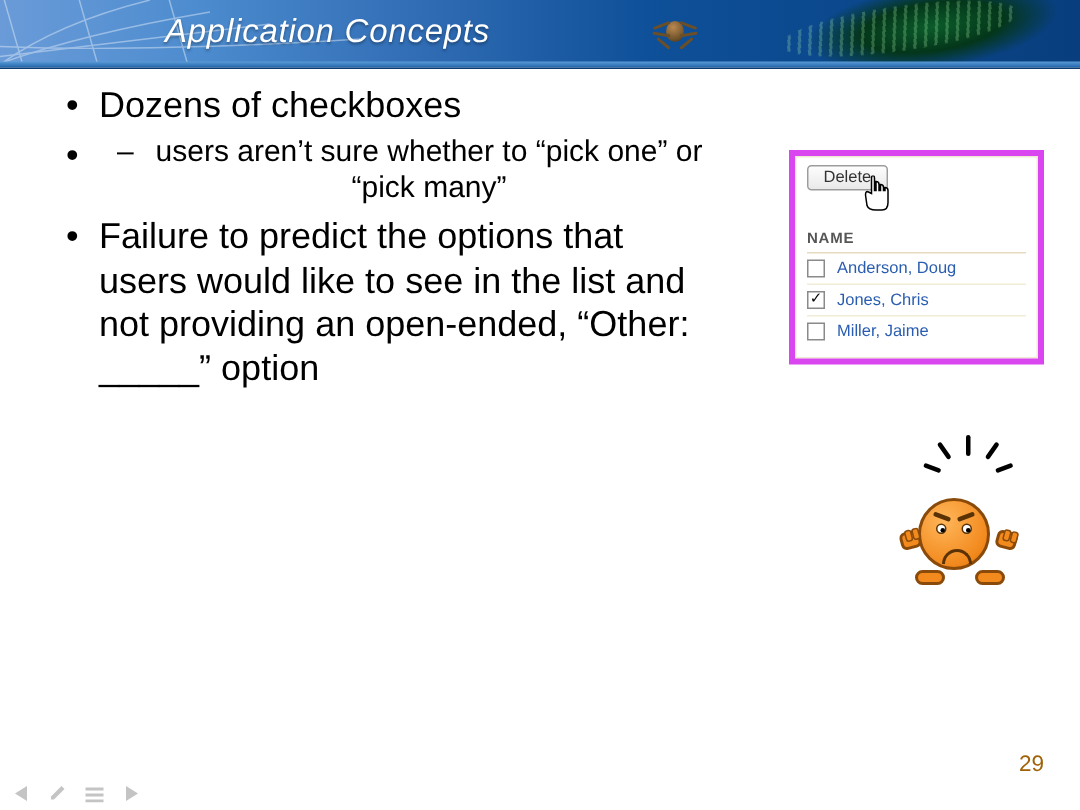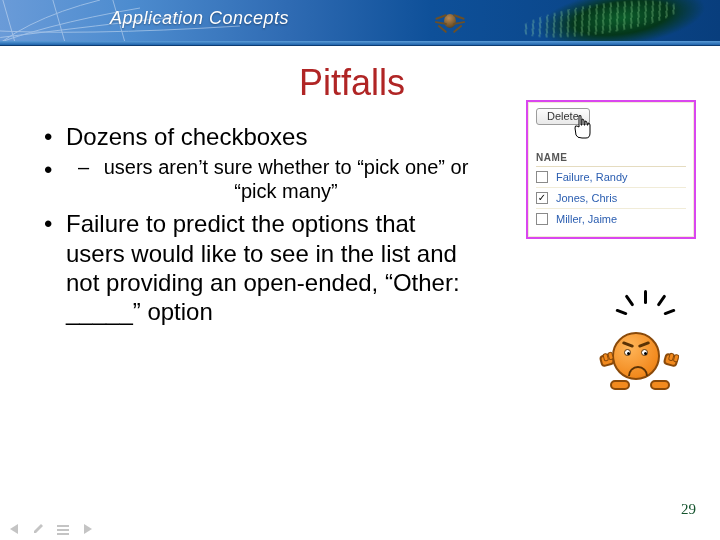--- a/index.html
+++ b/index.html
@@ -53,21 +53,21 @@
   }
   .spider .leg{
     position:absolute; background:#6a4f28; height:1.5px; border-radius:1px;
   }
   .banner-title {
     position: absolute;
     left: 110px; top: 8px;
     color: #fff;
     font-style: italic;
     font-family: "Trebuchet MS", Verdana, Arial, sans-serif;
-    font-size: 18px;
+    font-size: 22px;
     letter-spacing: 0.5px;
     text-shadow: 0 1px 2px rgba(0,0,0,0.35);
   }
   .banner-rule {
     position: absolute; left:0; right:0; top:41px; height:5px;
     background: linear-gradient(#5a9bd6, #1f63ab);
     border-bottom: 1px solid #0d3c72;
   }
 
   
@@ -125,21 +125,21 @@
     position: absolute;
     left: 0; top: 0;
   }
 
   
   .panel {
     position: absolute;
     right: 24px; top: 100px;
     width: 170px;
     background: #fff;
-    border: 2px solid #d946ef;
+    border: 4px solid #d946ef;
     font-family: Tahoma, Verdana, sans-serif;
     font-size: 11px;
     color: #444;
     padding: 6px 8px 8px 8px;
     box-shadow: 0 0 0 1px #f0ead3 inset;
   }
   .delete-btn {
     display: inline-block;
     background: linear-gradient(#fdfdfd, #e9e9e9);
     border: 1px solid #9c9c9c;
@@ -217,22 +217,22 @@
   .hand::before,.hand::after{content:"";position:absolute;top:-3px;width:3px;height:6px;background:#f28a1e;border:1px solid #8a4a0a;border-radius:2px;}
   .hand::before{left:2px;} .hand::after{left:7px;}
   .foot{position:absolute;width:20px;height:10px;background:#f28a1e;border:2px solid #8a4a0a;border-radius:6px;}
   .foot.l{left:10px;top:82px;} .foot.r{right:10px;top:82px;}
 
   
   .pagenum {
     position: absolute;
     right: 24px; bottom: 22px;
     font-size: 15px;
-    color: #14532d;
-    font-family: Liberation Serif, serif;
+    color: #a16207;
+    font-family: Liberation Sans, sans-serif;
   }
   .nav {
     position: absolute;
     left: 6px; bottom: 4px;
     display: flex;
     gap: 6px;
     align-items: center;
   }
   .nav .btn {
     width: 18px; height: 14px;
@@ -269,21 +269,20 @@
       <div class="leg" style="left:18px;top:16px;width:12px;transform:rotate(-10deg)"></div>
       <div class="leg" style="left:2px;top:22px;width:11px;transform:rotate(40deg)"></div>
       <div class="leg" style="left:17px;top:22px;width:11px;transform:rotate(-40deg)"></div>
     </div>
   </div>
   <div class="banner-title">Application Concepts</div>
   <div class="banner-rule"></div>
 </div>
 
 <div class="slide">
-  <h1 class="title">Pitfalls</h1>
 
   <ul class="bullets">
     <li>
       <span>Dozens of checkboxes</span>
     </li>
     <li>
       <ul class="sub">
         <li>
           <span>users aren’t sure whether to “pick one” or “pick many”</span>
         </li>
@@ -299,21 +298,21 @@
   <span class="delete-btn">
     <span>Delete</span>
     <svg class="cursor" viewBox="0 0 20 24">
       <path d="M6 2 V12 L4 11 Q2 10 2 13 L3 20 Q4 23 9 23 L13 23 Q17 23 17 18 L17 10 Q17 8 15 8 L15 10 L14 10 L14 8 Q14 6 12 6 L12 10 L11 10 L11 6 Q11 4 9 4 L9 10 L8 10 L8 2 Q8 0 7 0 Q6 0 6 2 Z" fill="#fff" stroke="#000" stroke-width="1"></path>
     </svg>
   </span>
   <div class="col-head">NAME</div>
 
   <div class="row">
     <span class="chk"></span>
-    <span class="name">Failure, Randy</span>
+    <span class="name">Anderson, Doug</span>
   </div>
   <div class="row">
     <span class="chk">✓</span>
     <span class="name">Jones, Chris</span>
   </div>
   <div class="row">
     <span class="chk"></span>
     <span class="name">Miller, Jaime</span>
   </div>
 </div>

